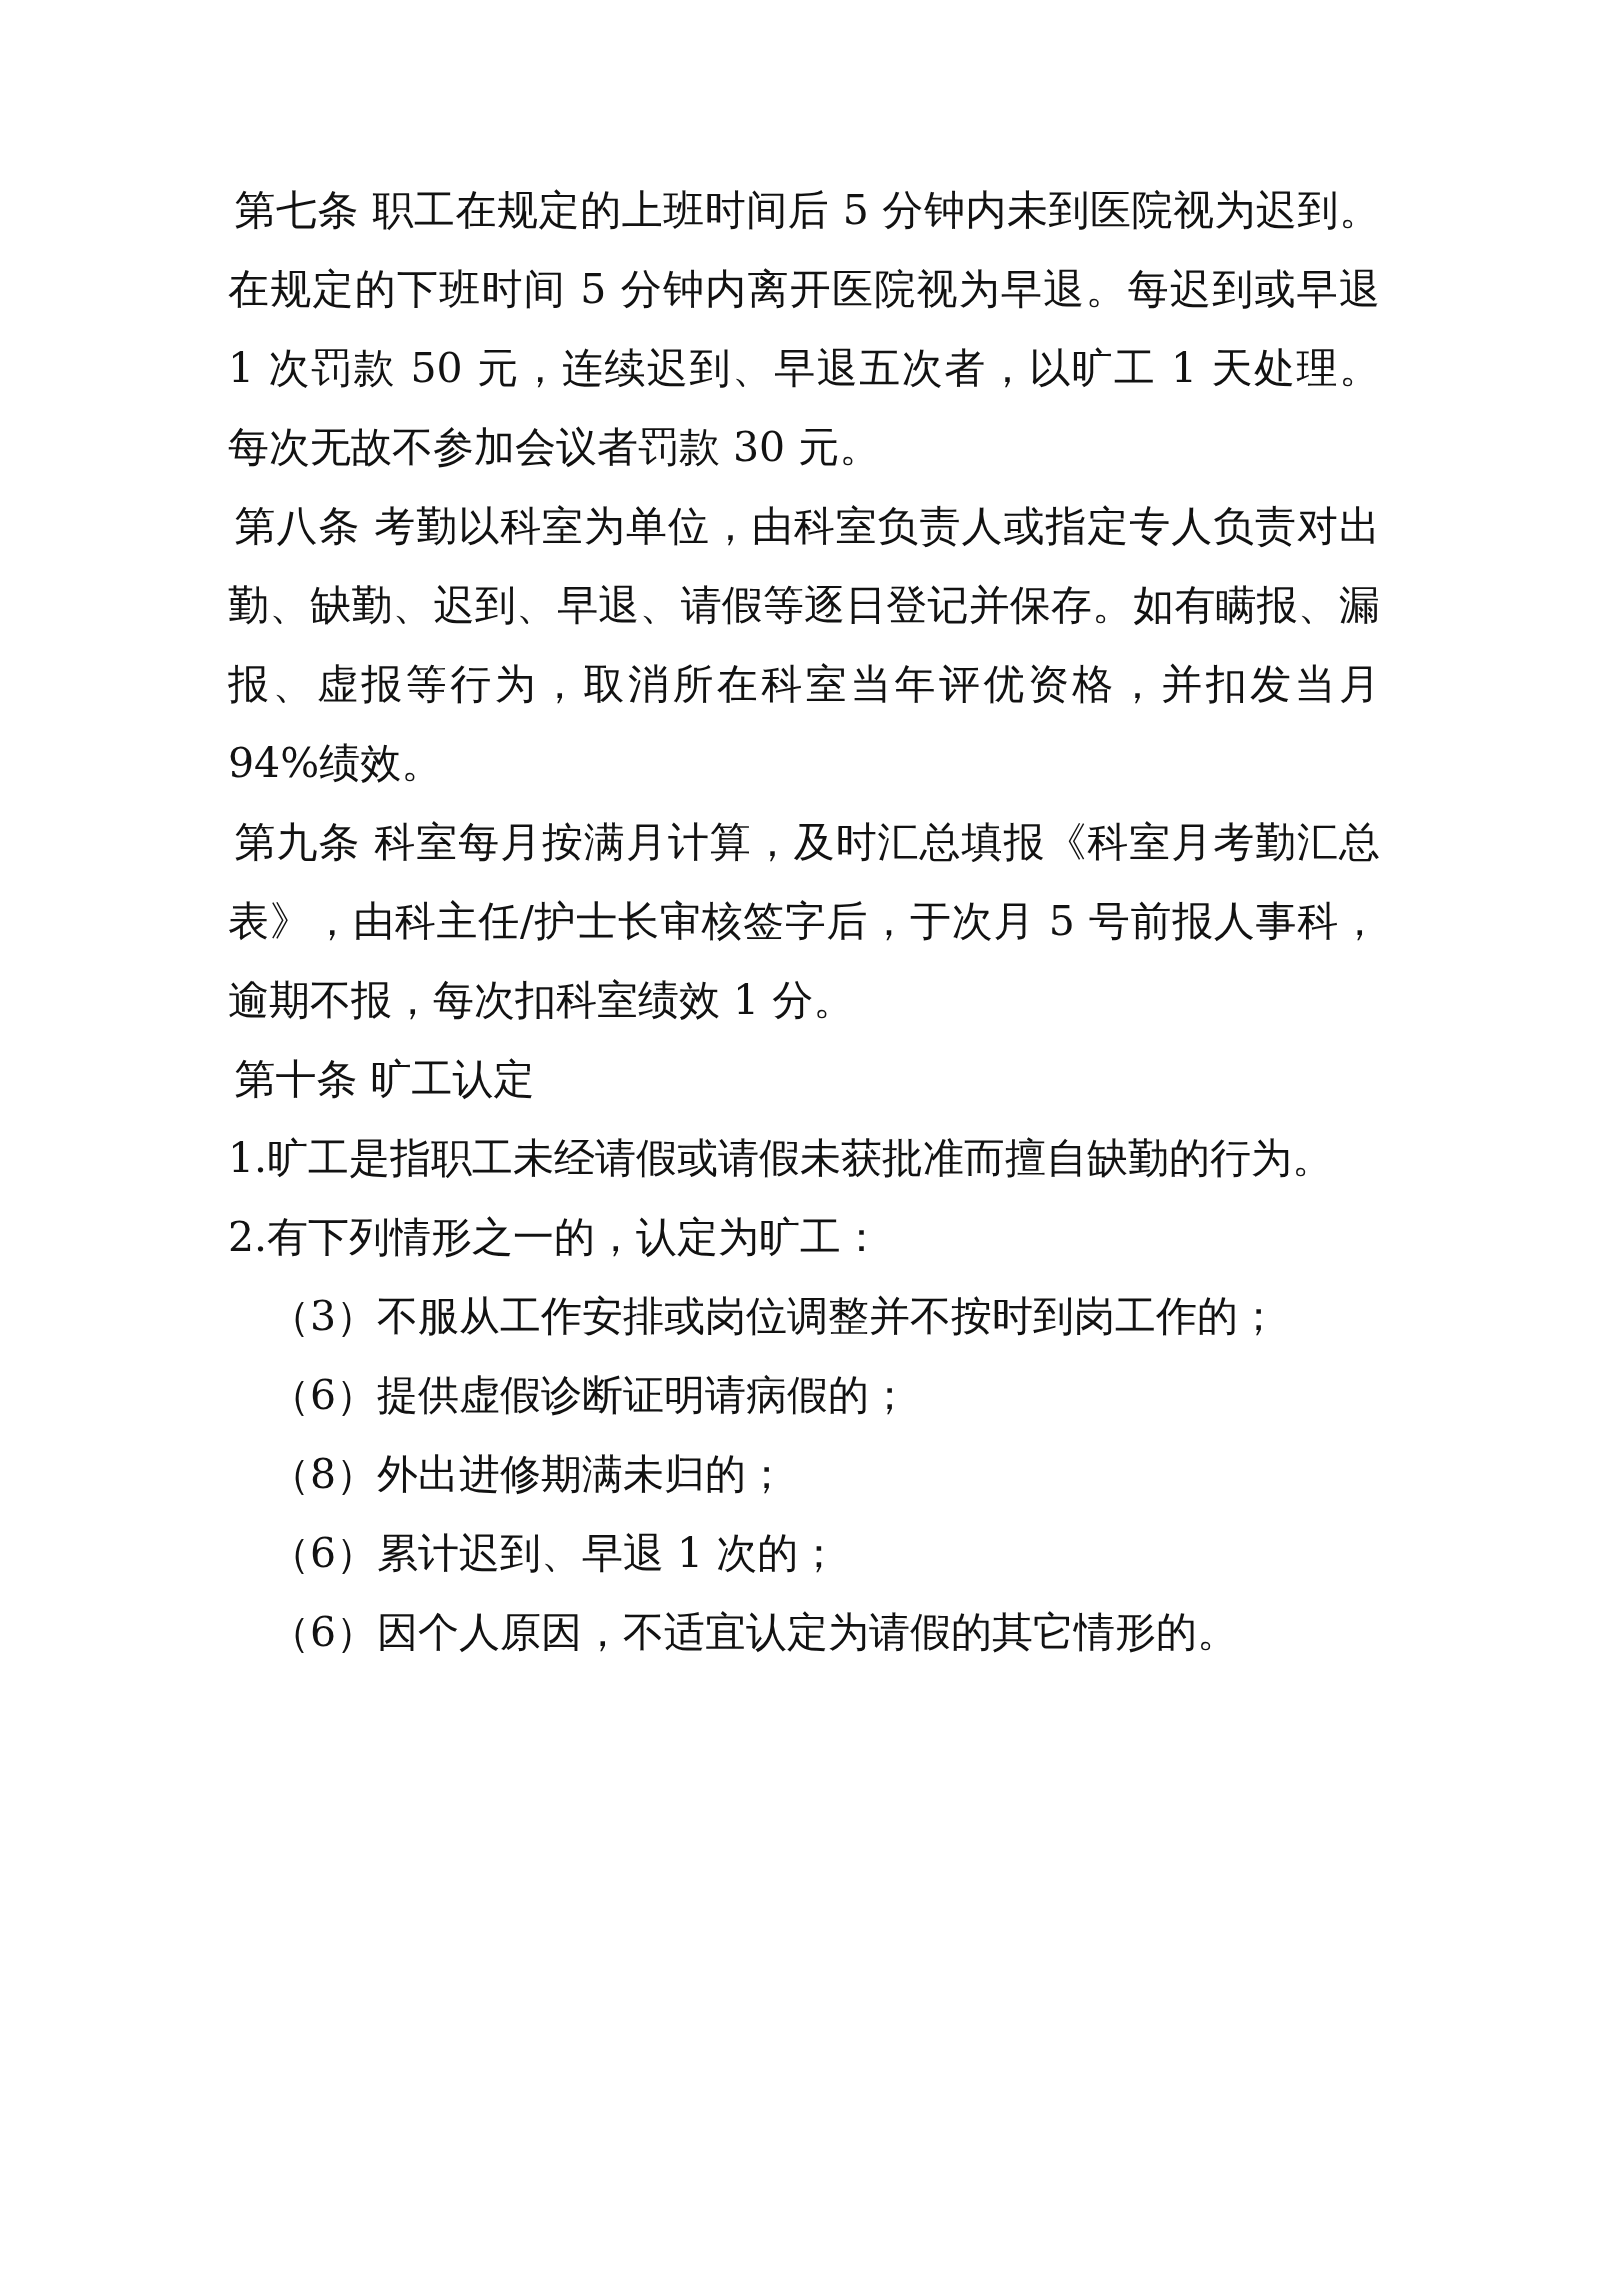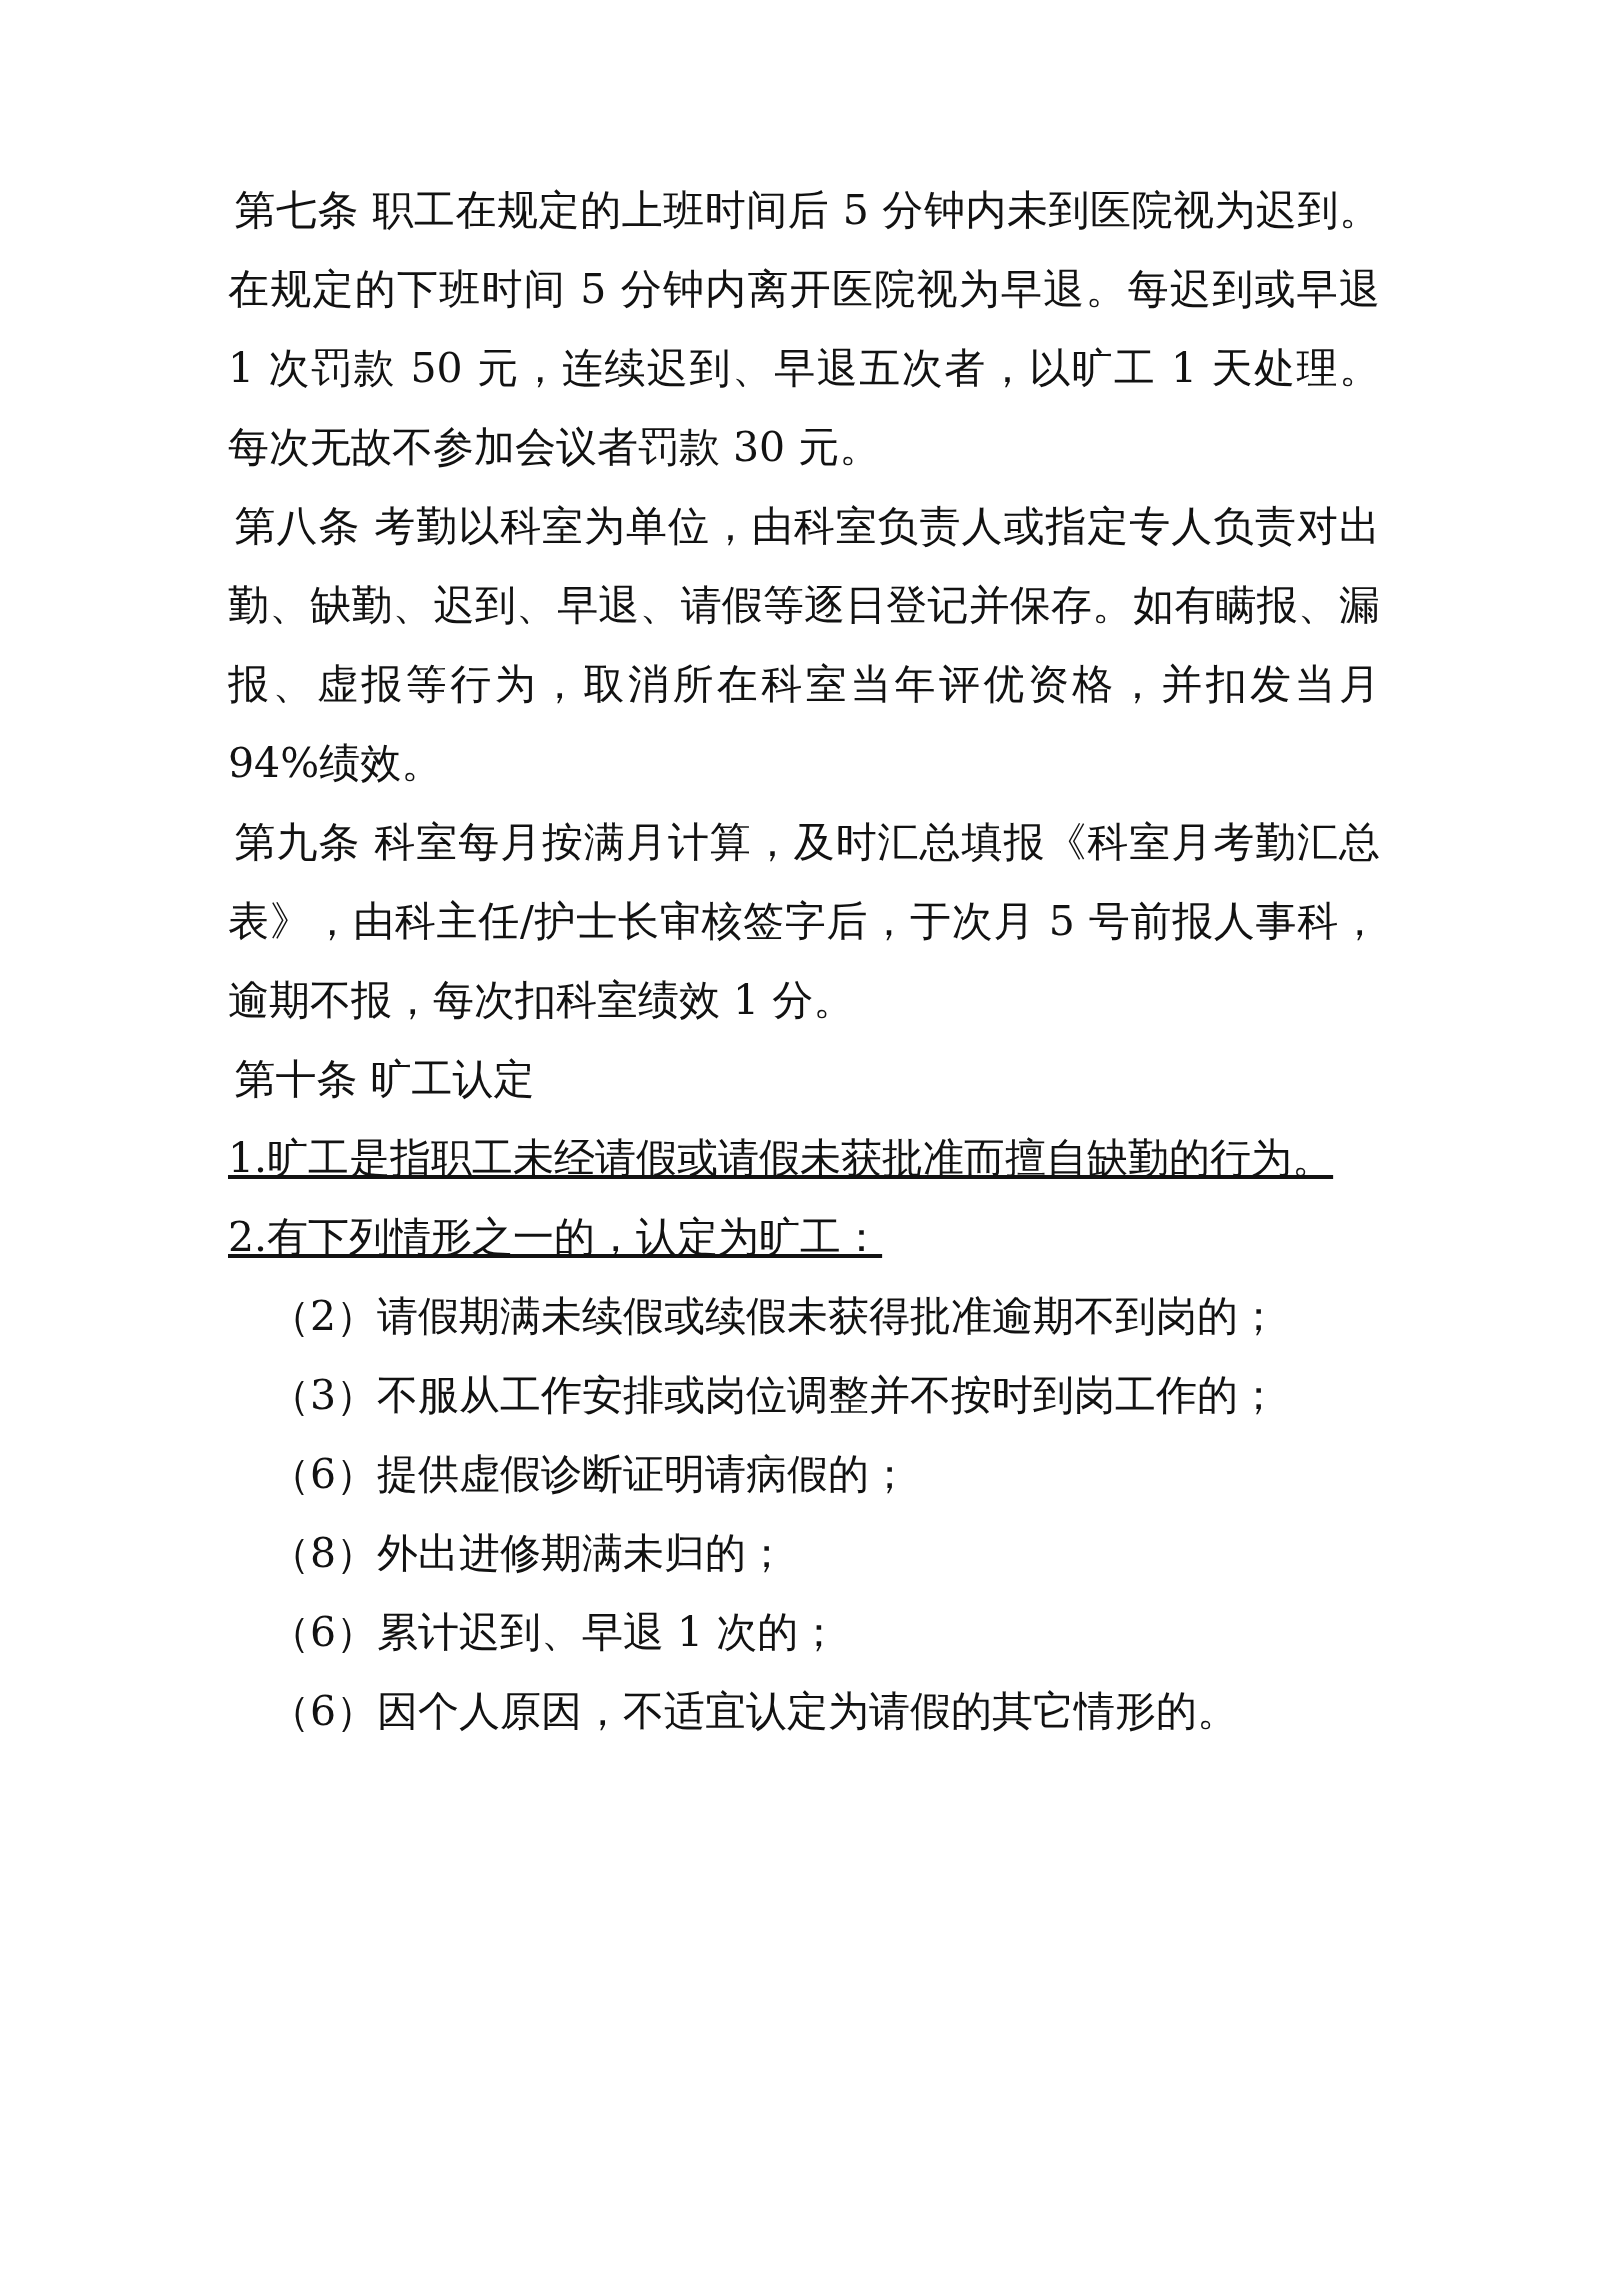--- a/index.html
+++ b/index.html
@@ -42,21 +42,20 @@
     font-weight: 400;
   }
 
   
   .para.article {
     text-indent: 6.5px;
   }
   
   .para.numbered {
     text-indent: 0px;
-    text-decoration: underline;
   }
   
   .para.subitem {
     text-indent: 41px;
   }
 </style>
 </head>
 <body>
 
 <div id="page">
@@ -68,21 +67,20 @@
 
     <p class="para article">第九条 科室每月按满月计算，及时汇总填报《科室月考勤汇总表》，由科主任/护士长审核签字后，于次月 5 号前报人事科，逾期不报，每次扣科室绩效 1 分。</p>
 
     <p class="para article">第十条 旷工认定</p>
 
     <p class="para numbered">1.旷工是指职工未经请假或请假未获批准而擅自缺勤的行为。</p>
 
     <p class="para numbered">2.有下列情形之一的，认定为旷工：</p>
 
 
-    <p class="para subitem">（2）请假期满未续假或续假未获得批准逾期不到岗的；</p>
 
     <p class="para subitem">（3）不服从工作安排或岗位调整并不按时到岗工作的；</p>
 
     <p class="para subitem">（6）提供虚假诊断证明请病假的；</p>
 
     <p class="para subitem">（8）外出进修期满未归的；</p>
 
     <p class="para subitem">（6）累计迟到、早退 1 次的；</p>
 
     <p class="para subitem">（6）因个人原因，不适宜认定为请假的其它情形的。</p>

